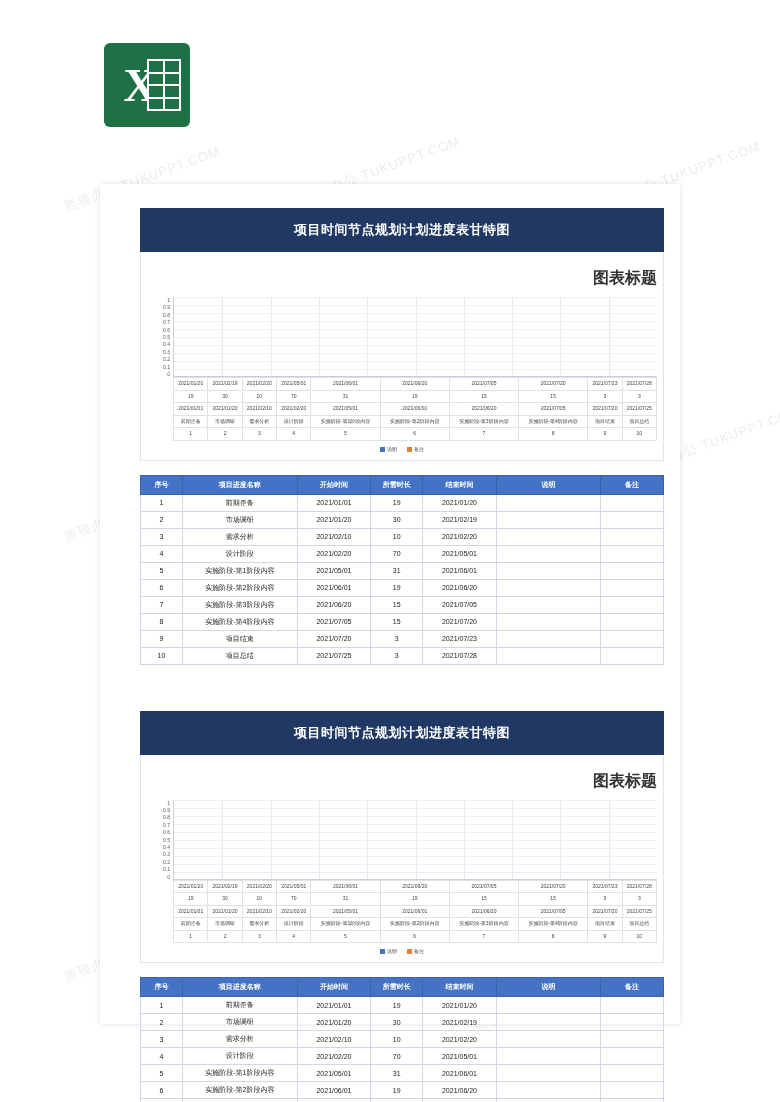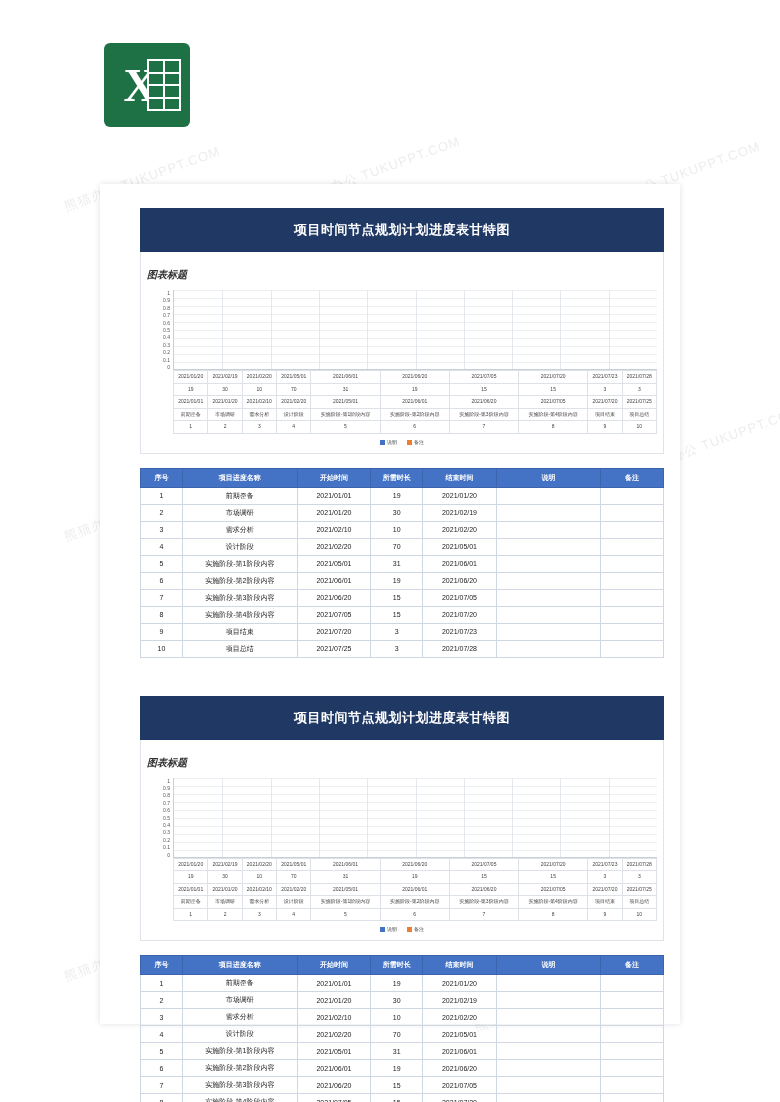--- a/index.html
+++ b/index.html
@@ -85,46 +85,45 @@
   
   .sheet {
     position: absolute;
     left: 100px; top: 184px;
     width: 580px; height: 840px;
     background: #ffffff;
     box-shadow: 0 0 6px rgba(0,0,0,0.12);
     padding: 24px 16px;
   }
 
-  .block { margin-bottom: 8px; padding-left: 24px; }
+  .block { margin-bottom: 16px; padding-left: 24px; }
 
   .doc-title {
     background: #1f3864;
     color: #ffffff;
     text-align: center;
     font-size: 13px;
     font-weight: bold;
     padding: 13px 0;
     letter-spacing: 0.5px;
   }
 
   
   .chart-card {
     border: 1px solid #dfe3ea;
     border-top: none;
     background: #ffffff;
     padding: 10px 6px 6px 6px;
   }
   .chart-title {
-    text-align: left;
-    font-size: 10px;
+    text-align: right;
+    font-size: 16px;
     color: #333;
     margin: 6px 0 8px 0;
     font-weight: bold;
-    font-style: italic;
   }
   .plot-wrap { display: flex; }
   .y-axis {
     width: 26px;
     display: flex;
     flex-direction: column;
     justify-content: space-between;
     align-items: flex-end;
     font-size: 5px;
     color: #555;

